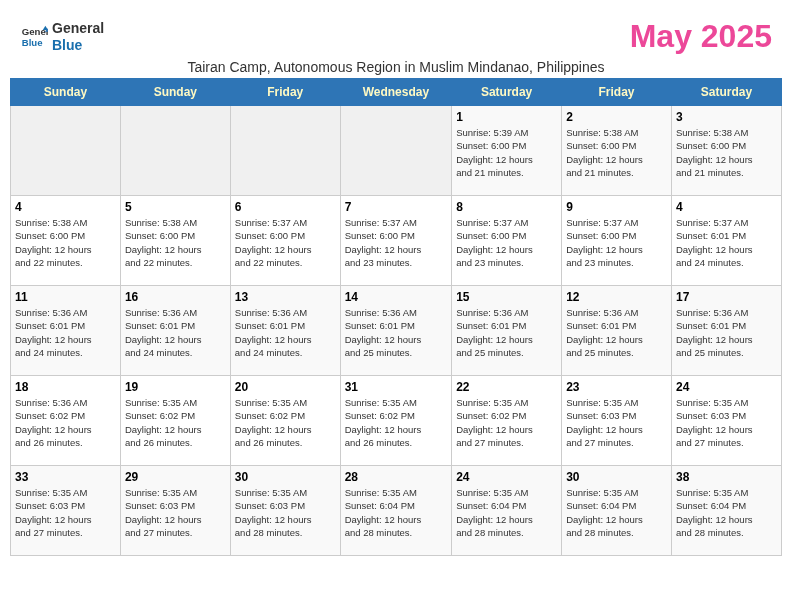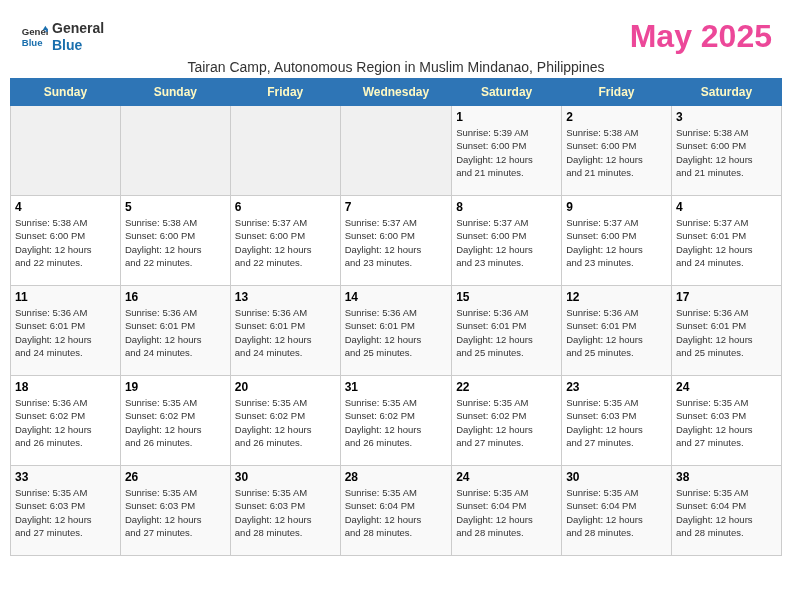--- a/index.html
+++ b/index.html
@@ -300,21 +300,21 @@
       </tr>
       <tr>
         <td>
           <span class="day-num">33</span>
           <div class="day-info" style="white-space: pre-line;">Sunrise: 5:35 AM
 Sunset: 6:03 PM
 Daylight: 12 hours
 and 27 minutes.</div>
         </td>
         <td>
-          <span class="day-num">26</span>
+          <span class="day-num">29</span>
           <div class="day-info" style="white-space: pre-line;">Sunrise: 5:35 AM
 Sunset: 6:03 PM
 Daylight: 12 hours
 and 27 minutes.</div>
         </td>
         <td>
           <span class="day-num">30</span>
           <div class="day-info" style="white-space: pre-line;">Sunrise: 5:35 AM
 Sunset: 6:03 PM
 Daylight: 12 hours

